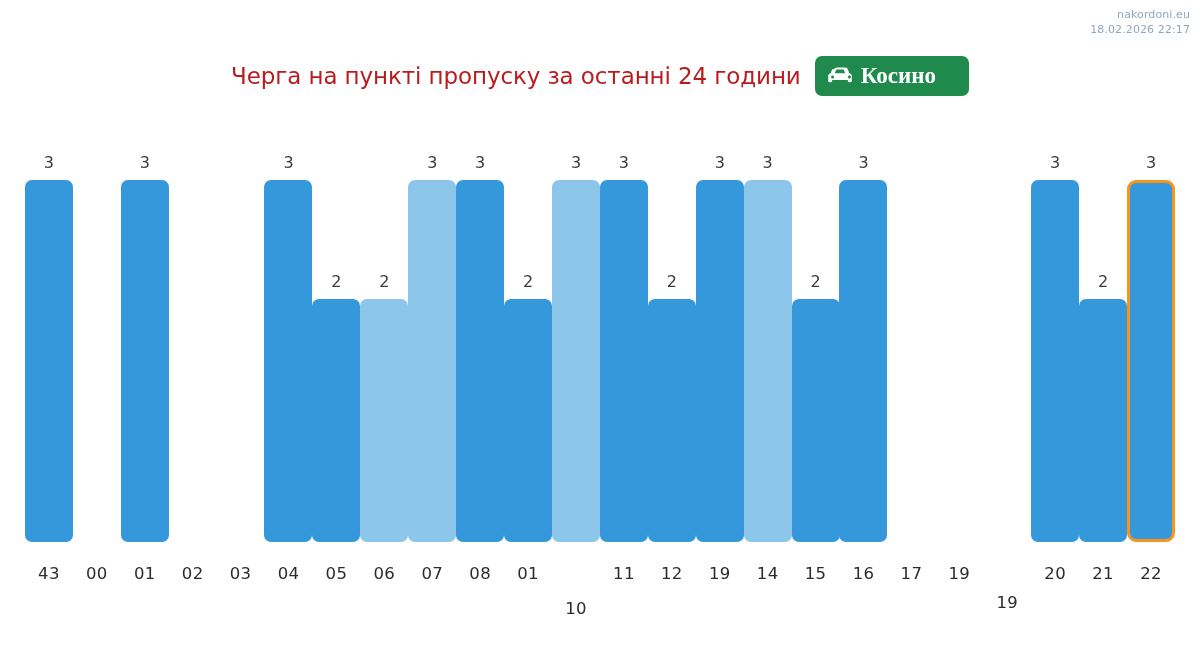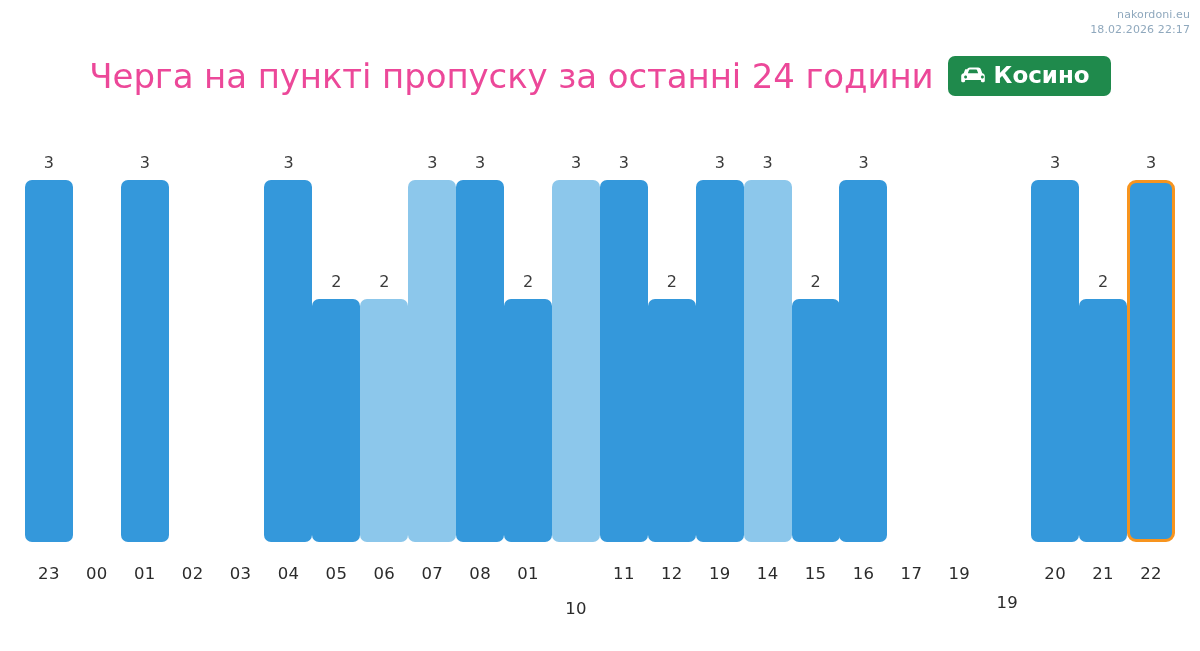--- a/index.html
+++ b/index.html
@@ -32,38 +32,39 @@
     position: absolute;
     top: 56px;
     left: 0;
     width: 1200px;
     display: flex;
     align-items: center;
     justify-content: center;
     gap: 14px;
   }
   .chart-title {
-    font-size: 34px;
-    color: #ec4899;
+    font-size: 23px;
+    color: #b91c1c;
     font-weight: 400;
     white-space: nowrap;
     letter-spacing: -0.1px;
   }
   .crossing-badge {
     display: inline-flex;
     align-items: center;
     gap: 7px;
     background: #1f8a4c;
     color: #ffffff;
     border-radius: 7px;
-    padding: 8px 21px 9px 13px;
+    padding: 8px 33px 9px 13px;
     font-size: 23px;
     font-weight: bold;
     white-space: nowrap;
     line-height: 1;
+    font-family: Liberation Serif, serif;
   }
   .crossing-badge .car-icon {
     display: inline-flex;
     align-items: center;
     justify-content: center;
     width: 26px;
     height: 20px;
   }
 
   
@@ -260,21 +261,21 @@
         </div>
       </div>
       <div class="slot" style="left: 1102.08px;">
         <div class="bar-wrap" style="height: 362px;">
           <div class="bar highlight" style="height: 362px; background: rgb(52, 152, 219);"></div>
           <div class="bar-value" style="bottom: 371px;">3</div>
         </div>
       </div>
     </div>
   <div class="axis" id="axis">
-      <div class="tick" style="left: 0px;">23</div>
+      <div class="tick" style="left: 0px;">43</div>
       <div class="tick" style="left: 47.9167px;">00</div>
       <div class="tick" style="left: 95.8333px;">01</div>
       <div class="tick" style="left: 143.75px;">02</div>
       <div class="tick" style="left: 191.667px;">03</div>
       <div class="tick" style="left: 239.583px;">04</div>
       <div class="tick" style="left: 287.5px;">05</div>
       <div class="tick" style="left: 335.417px;">06</div>
       <div class="tick" style="left: 383.333px;">07</div>
       <div class="tick" style="left: 431.25px;">08</div>
       <div class="tick" style="left: 479.167px;">01</div>

